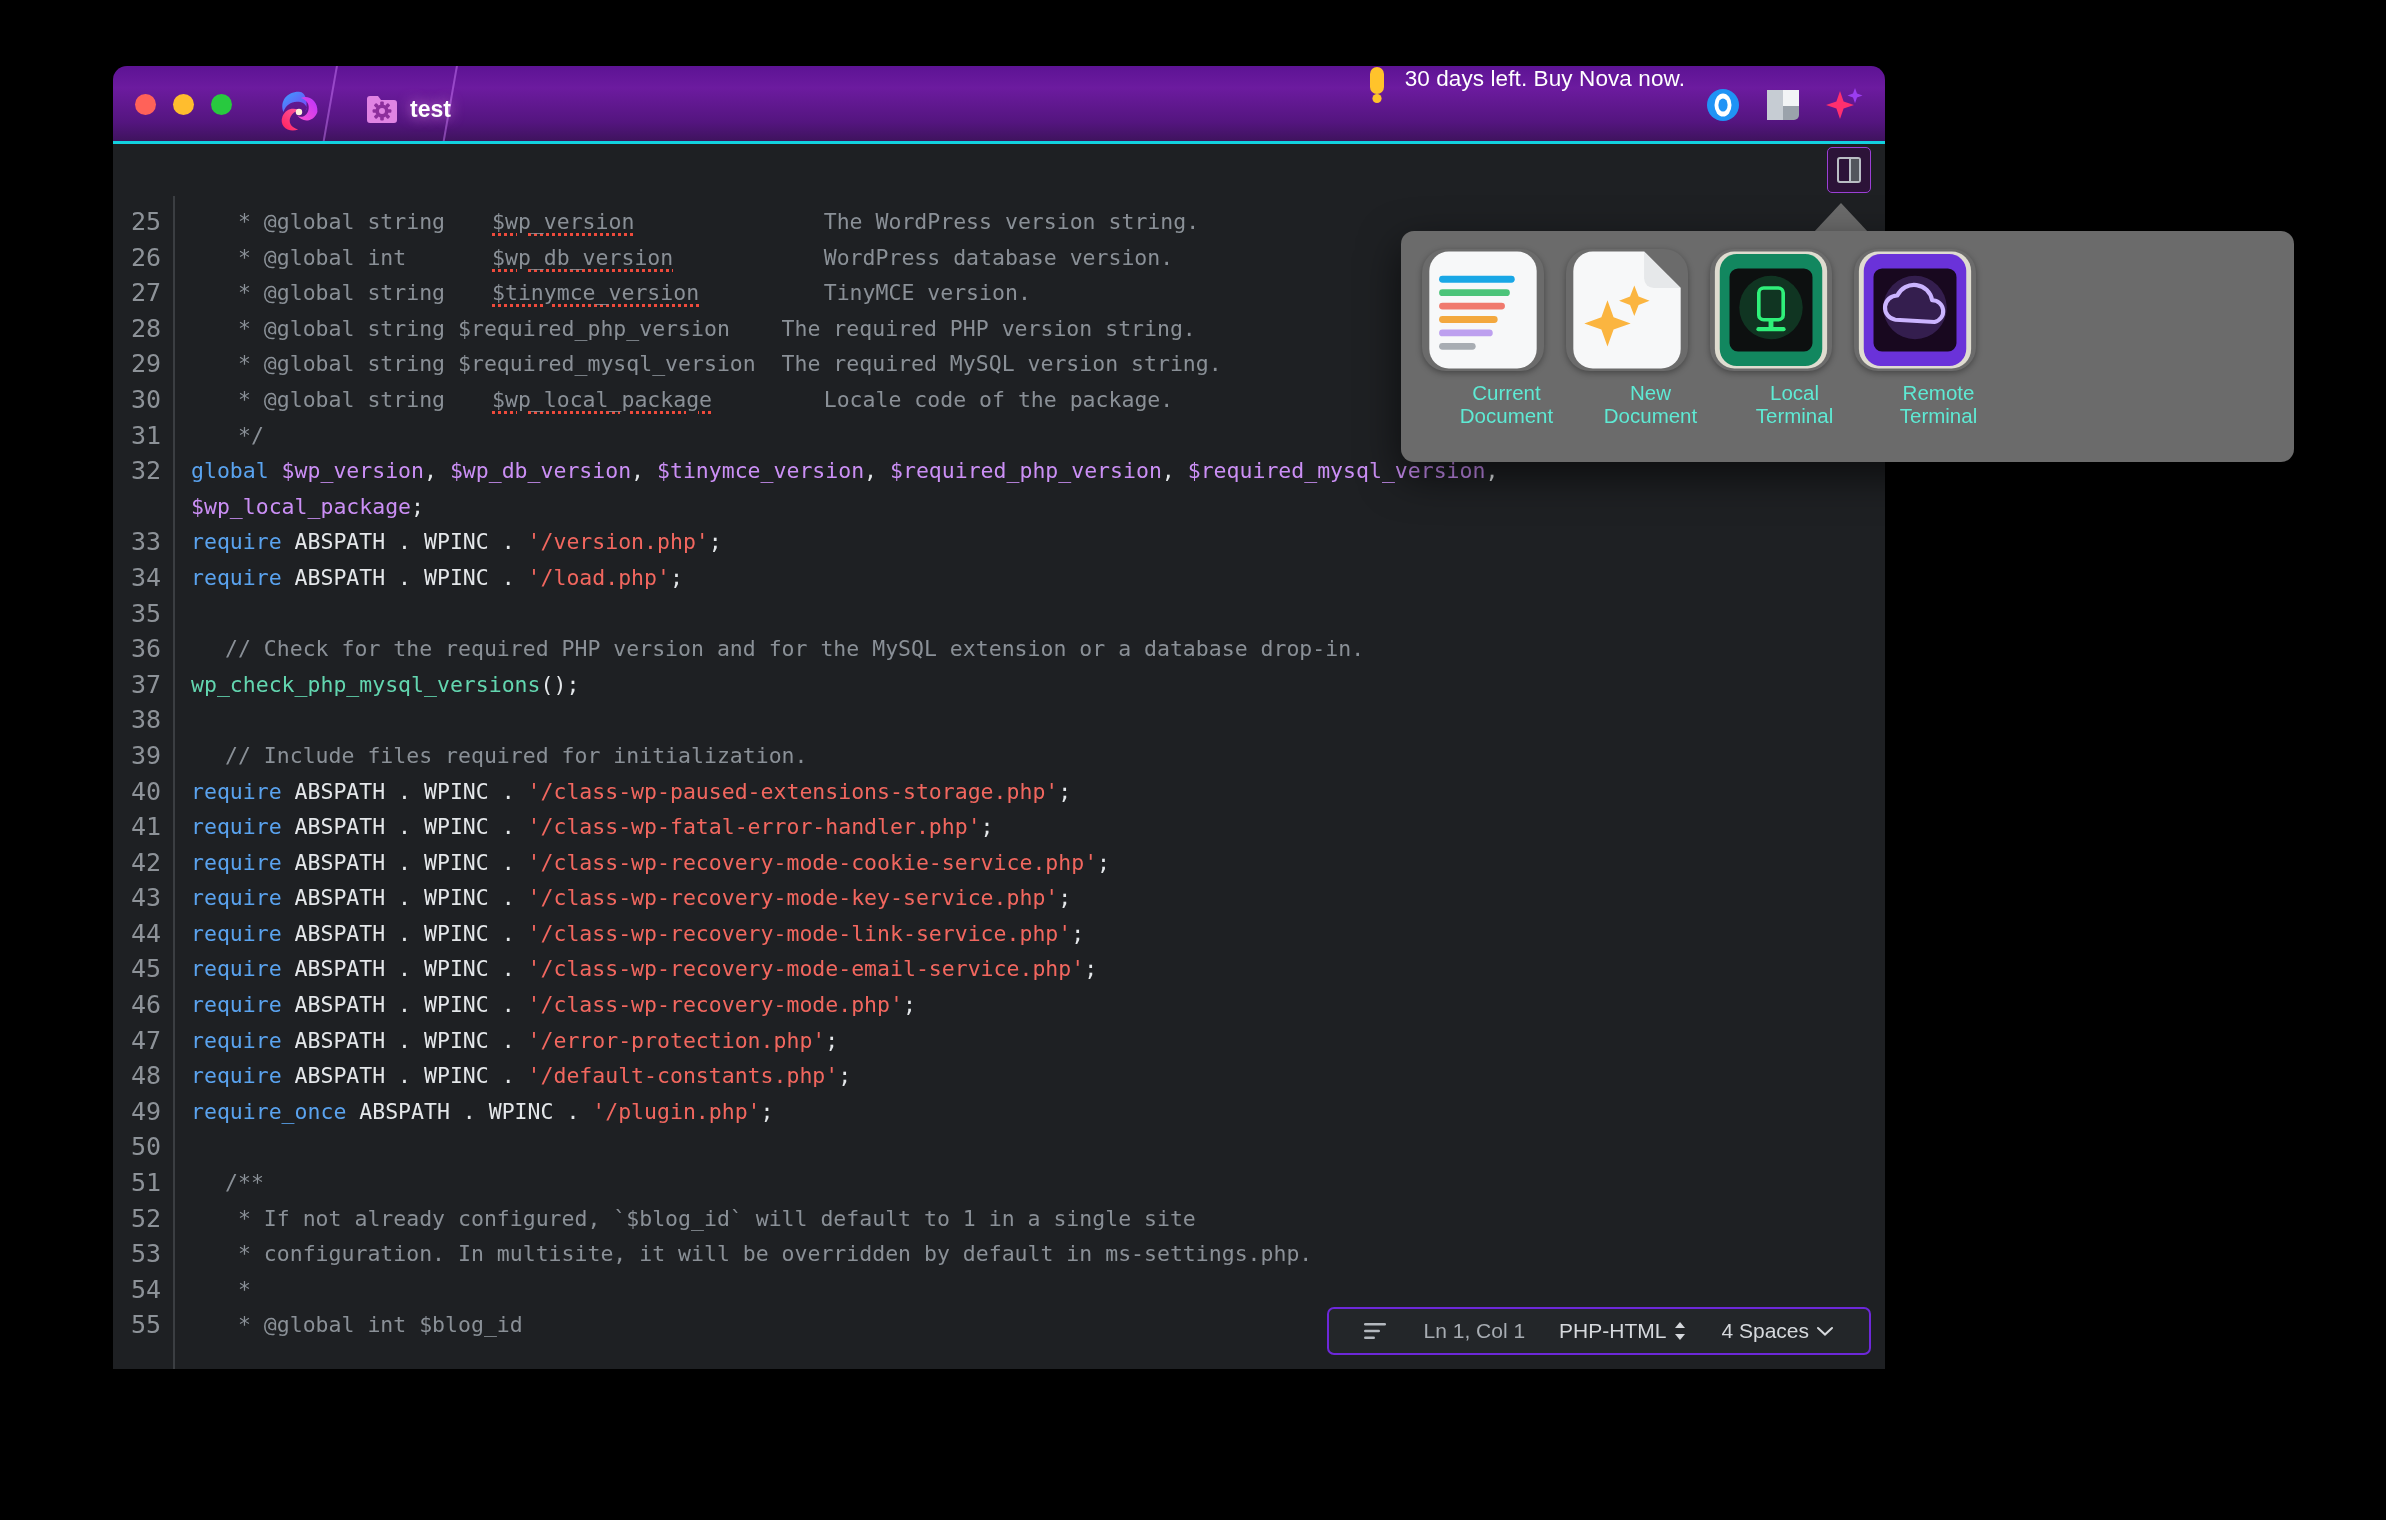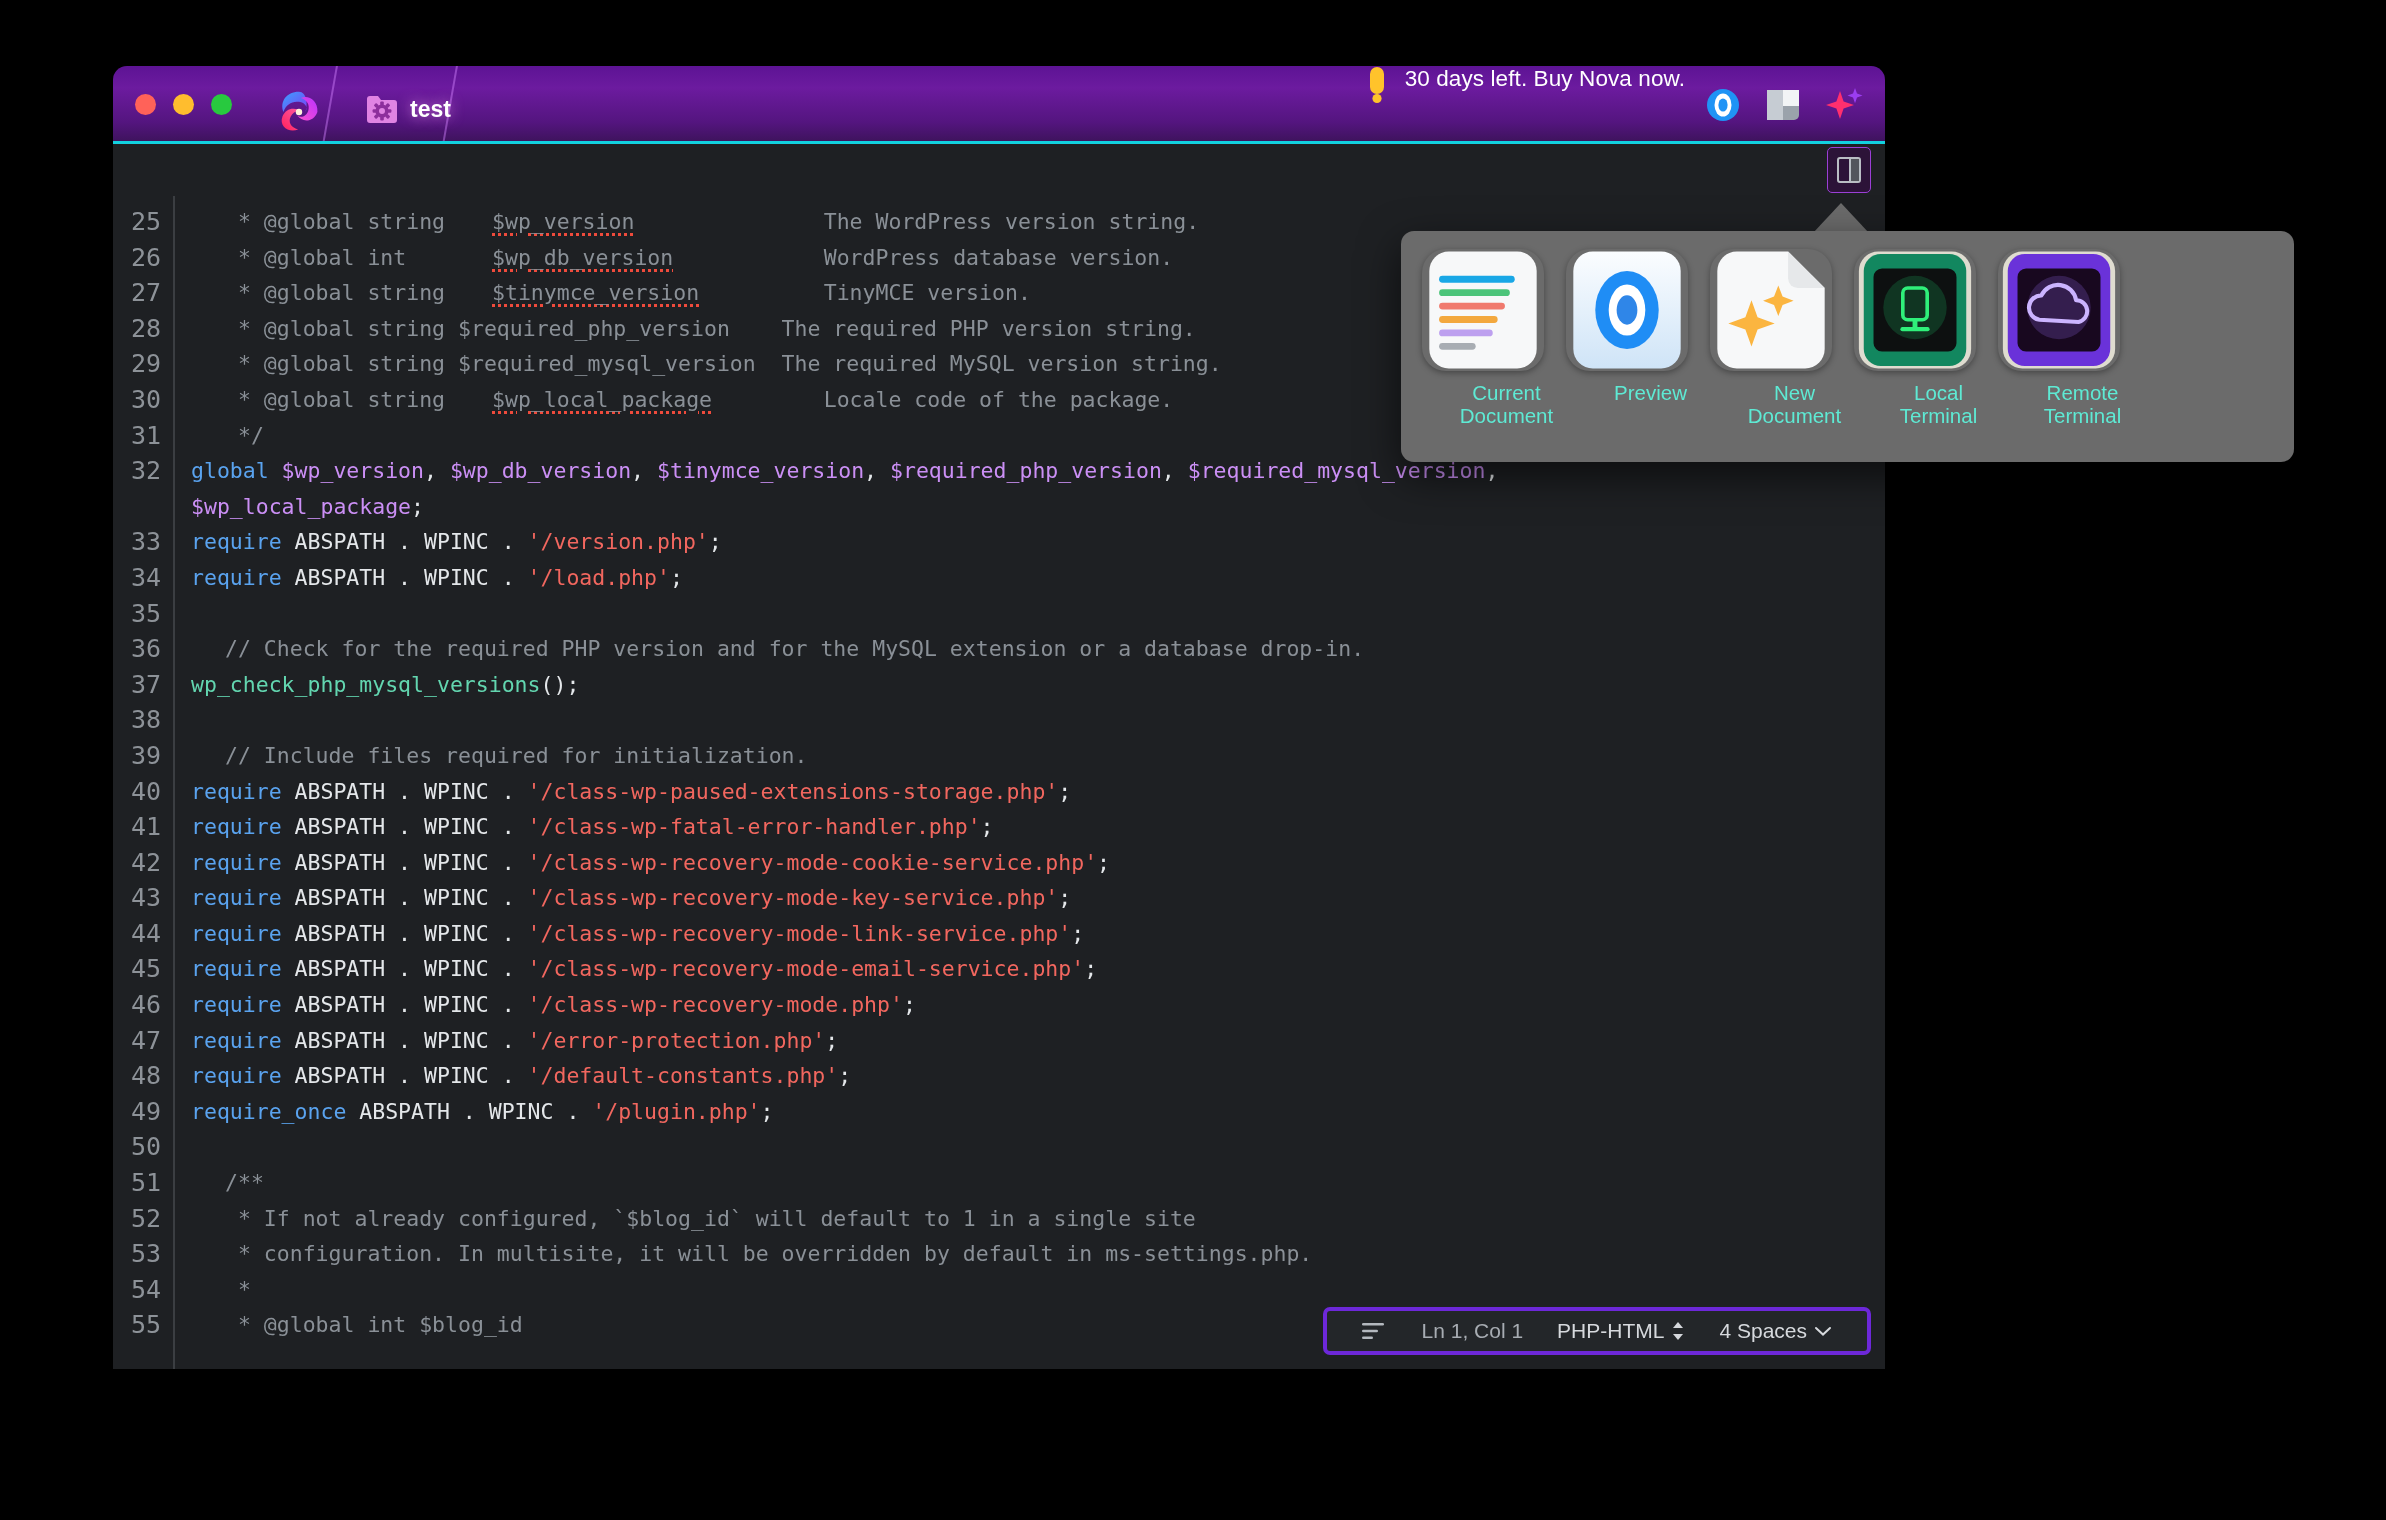--- a/index.html
+++ b/index.html
@@ -128,21 +128,21 @@
     text-decoration-style: dotted;
     text-decoration-color: #ef4b3c;
     text-decoration-thickness: 3px;
     text-underline-offset: 4px;
   }
 
   
   #statusbar {
     position:absolute; right:14px; bottom:14px;
     height:48px; border-radius:7px;
-    border:4px solid #6d28d9;
+    border:2px solid #6d28d9;
     background:#232629;
     display:flex; align-items:center; gap:0;
     padding:0 18px;
   }
   #statusbar .sitem {
     color:#d6d9dd; font-size:21px;
     display:flex; align-items:center; gap:7px;
     padding:0 17px;
   }
   #statusbar .sitem.dim { color:#a7acb2; }
@@ -349,37 +349,20 @@
           <rect x="14" y="66" width="44" height="5.6" rx="2.8" fill="#bda0ef"></rect>
           <rect x="14" y="77" width="30" height="5.6" rx="2.8" fill="#a8adb3"></rect>
         </svg></div>
       <div class="pop-label">
         <div>Current</div>
         <div>Document</div>
       </div>
     </div>
     <div class="pop-item">
       <div class="pop-ico"><svg viewBox="0 0 100 100" width="122" height="122">
-          <defs>
-            <linearGradient id="pg" x1="0" y1="0" x2="0" y2="1">
-              <stop offset="0" stop-color="#fbfdff"></stop>
-              <stop offset="1" stop-color="#cfe4f7"></stop>
-            </linearGradient>
-          </defs>
-          <rect x="6" y="2" width="88" height="96" rx="16" fill="url(#pg)"></rect>
-          <ellipse cx="50" cy="50" rx="26" ry="32" fill="#1f8df5"></ellipse>
-          <ellipse cx="50" cy="50" rx="15" ry="21" fill="#fff"></ellipse>
-          <ellipse cx="50" cy="50" rx="8.5" ry="12" fill="#2f86e8"></ellipse>
-        </svg></div>
-      <div class="pop-label">
-        <div>Preview</div>
-      </div>
-    </div>
-    <div class="pop-item">
-      <div class="pop-ico"><svg viewBox="0 0 100 100" width="122" height="122">
           <path d="M6 18a16 16 0 0116-16h42l30 30v50a16 16 0 01-16 16H22a16 16 0 01-16-16z" fill="#f7f8f9"></path>
           <path d="M64 2 l30 30 h-22 a8 8 0 01-8-8z" fill="#e6e8ea"></path>
           <path d="M34 42 L39 56 L53 61 L39 66 L34 80 L29 66 L15 61 L29 56Z" fill="#fbb540"></path>
           <path d="M56 30 L59.5 39 L68.5 42.5 L59.5 46 L56 55 L52.5 46 L43.5 42.5 L52.5 39Z" fill="#fbb540"></path>
         </svg></div>
       <div class="pop-label">
         <div>New</div>
         <div>Document</div>
       </div>
     </div>

